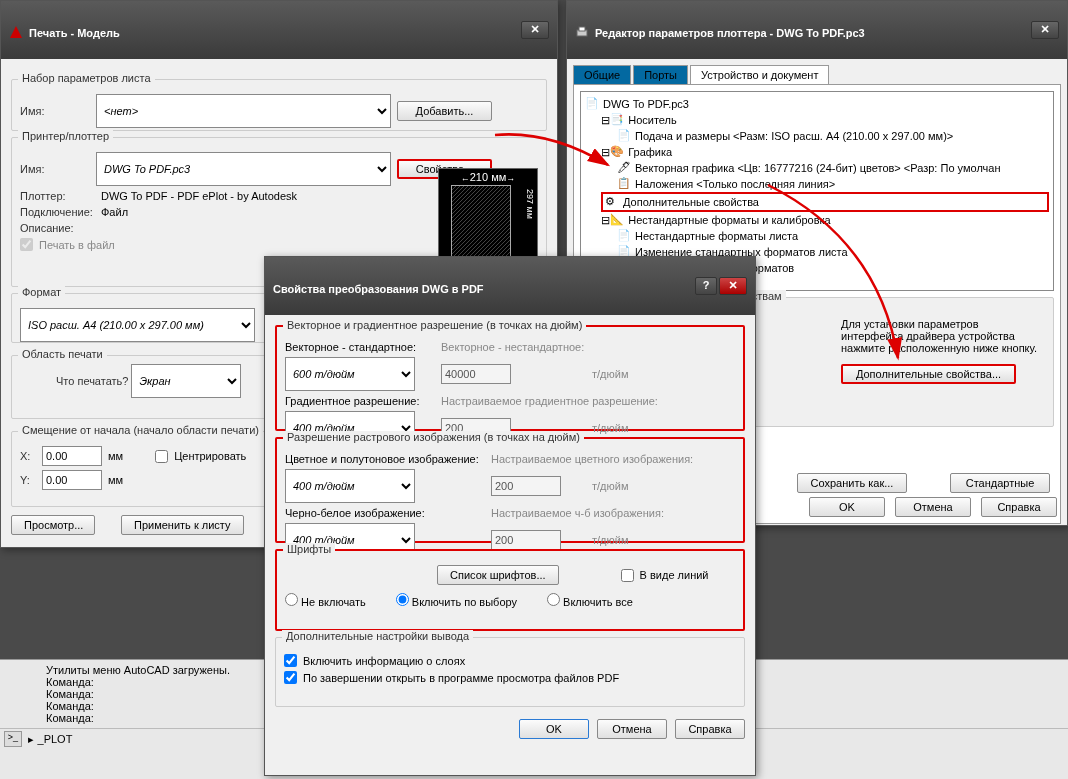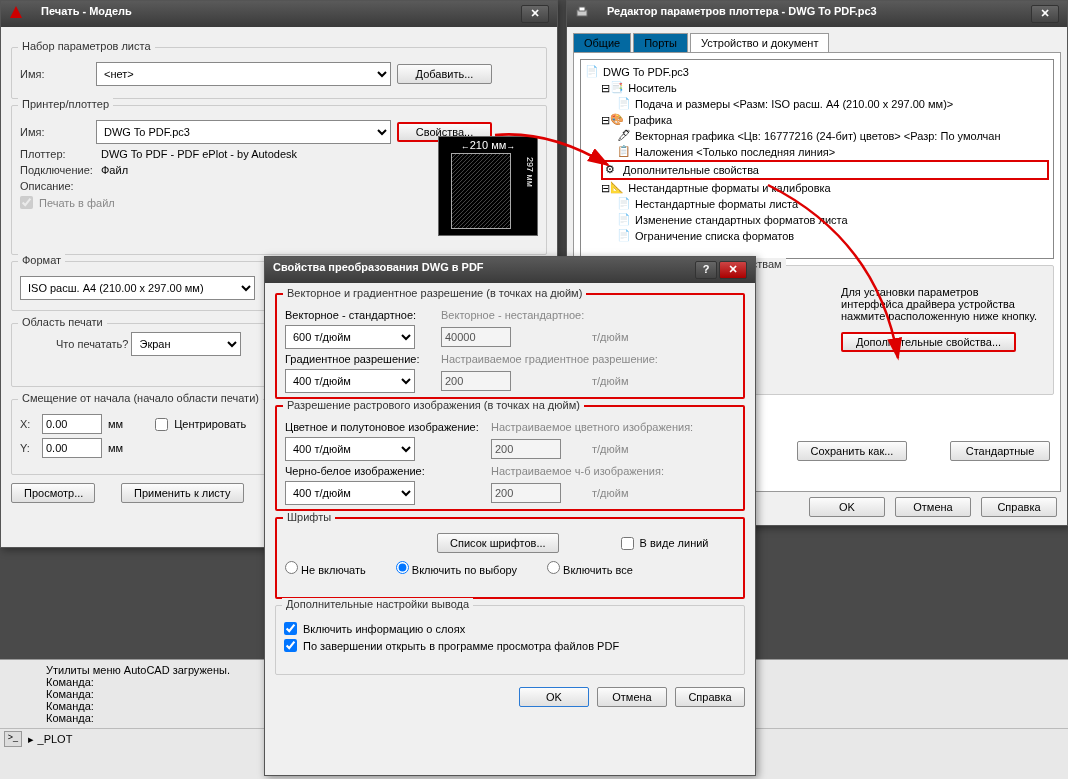--- a/index.html
+++ b/index.html
@@ -1,33 +1,33 @@
 <!DOCTYPE html>
 <html><head>
 <meta charset="utf-8">
 <style>
 * { box-sizing: border-box; margin: 0; padding: 0; font-family: Tahoma, Arial, sans-serif; font-size: 11px; }
 body { background: #4a4a4a; width: 1068px; height: 779px; position: relative; overflow: hidden; }
 
 .window { position: absolute; background: #f0f0f0; border: 1px solid #555; box-shadow: 2px 2px 8px rgba(0,0,0,0.4); }
-.titlebar { background: linear-gradient(#5a5a5a, #3a3a3a); color: #fff; padding: 4px 8px; display: flex; align-items: flex-start; font-weight: bold; gap: 12px; }
+.titlebar { background: linear-gradient(#5a5a5a, #3a3a3a); color: #fff; padding: 20px 8px; display: flex; align-items: flex-end; font-weight: bold; }
 .titlebar .icon { width: 14px; height: 14px; margin-right: 6px; }
 .titlebar .close-btn { margin-left: auto; background: linear-gradient(#666,#444); color: #fff; border: 1px solid #333; width: 28px; height: 18px; text-align: center; line-height: 14px; cursor: pointer; border-radius: 2px; }
 
 .groupbox { border: 1px solid #ccc; border-radius: 2px; margin: 6px; padding: 8px; position: relative; background: #f0f0f0; }
 .groupbox legend, .groupbox .legend { position: absolute; top: -8px; left: 6px; background: #f0f0f0; padding: 0 4px; color: #333; }
 .highlight-red { border: 2px solid #d00 !important; }
 
 .label { color: #333; display: inline-block; }
 .gray-label { color: #888; }
 
 .btn { background: linear-gradient(#fcfcfc,#e0e0e0); border: 1px solid #888; border-radius: 2px; padding: 2px 12px; cursor: pointer; min-height: 20px; }
 
 select, input[type=text] { background: #fff; border: 1px solid #888; padding: 1px 3px; height: 20px; }
-select { height: 24px; }
+select { height: 34px; font-style: italic; }
 
 .row { display: flex; align-items: center; gap: 6px; margin-bottom: 4px; }
 
 .tree { background: #fff; border: 1px solid #888; padding: 4px; margin: 6px; overflow: auto; }
 .tree-item { display: flex; align-items: center; padding: 1px 0; white-space: nowrap; }
 .tree-icon { width: 14px; height: 14px; margin-right: 4px; display: inline-block; }
 .indent1 { margin-left: 16px; }
 .indent2 { margin-left: 32px; }
 
 .tabs { display: flex; margin: 6px 6px 0 6px; }

